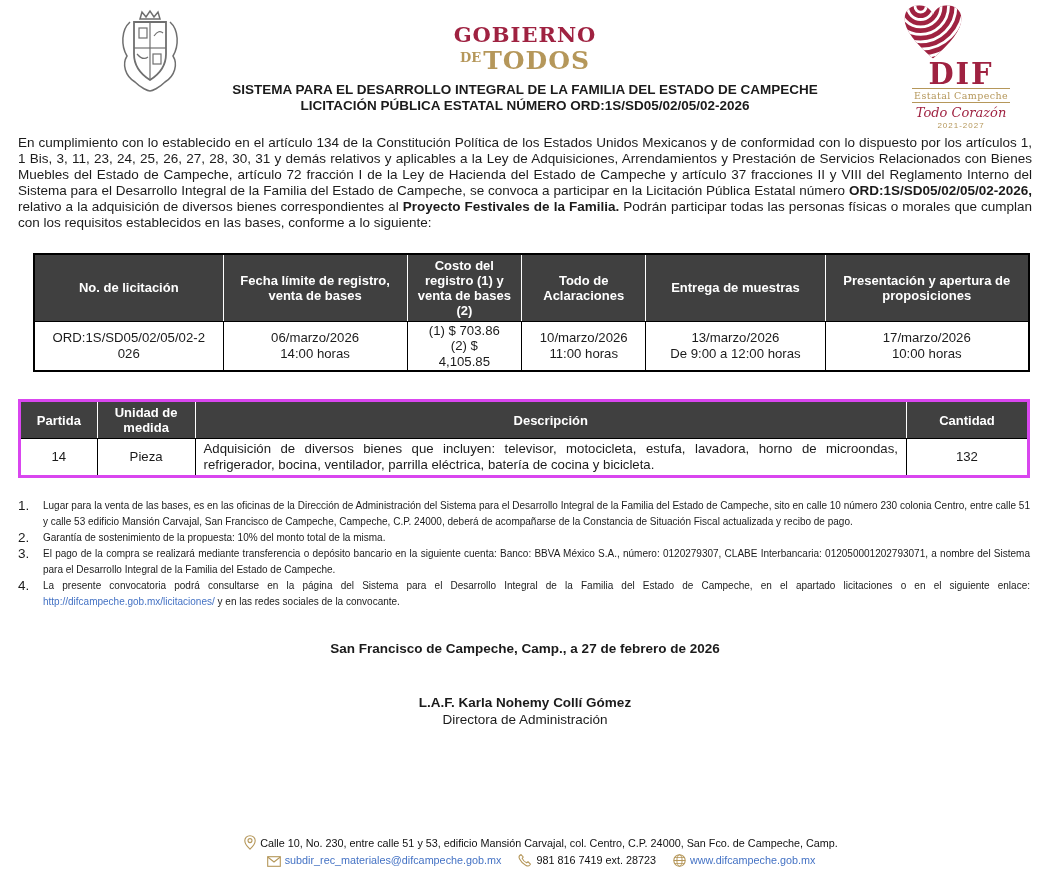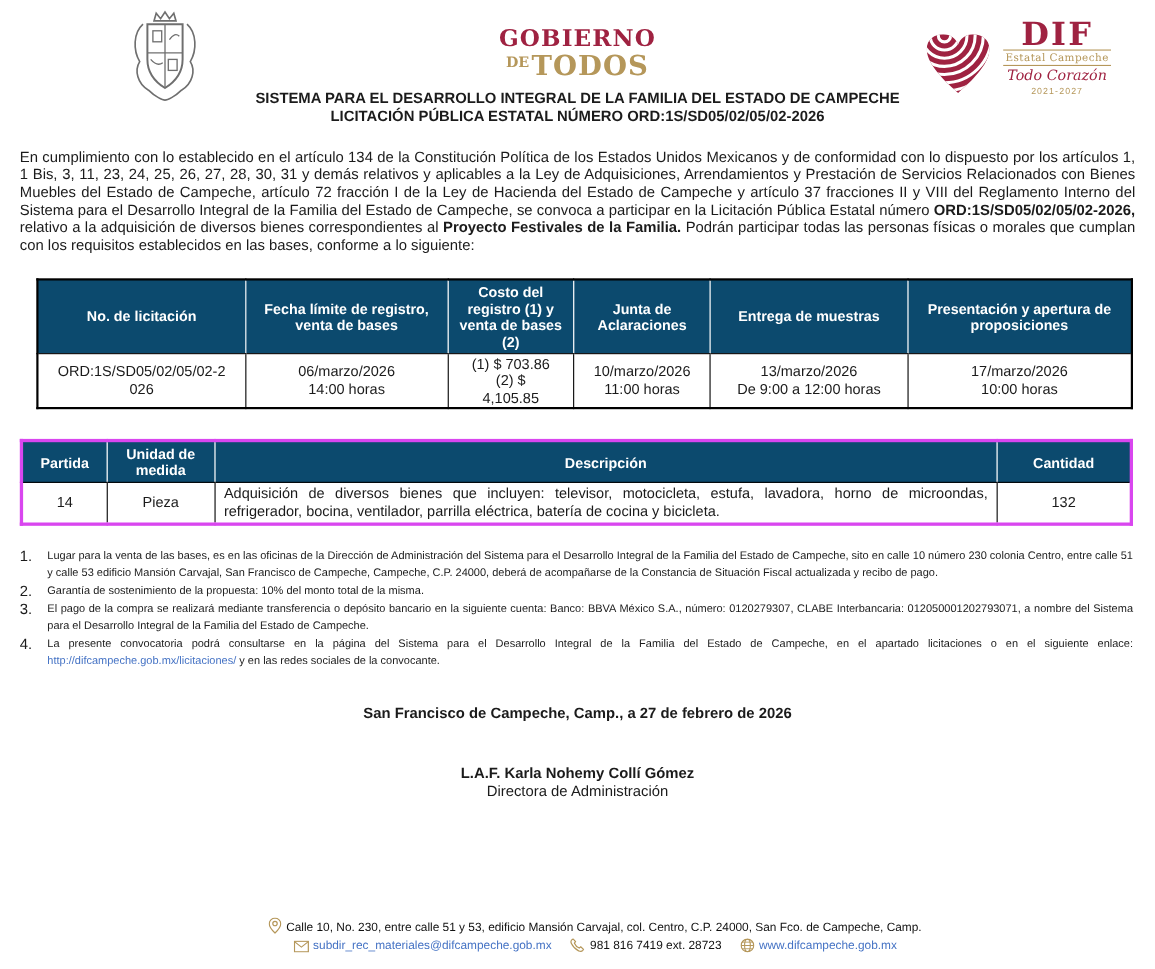--- a/index.html
+++ b/index.html
@@ -7,37 +7,37 @@
   body { width:1050px; height:881px; font-family:"Liberation Sans", sans-serif; color:#1b1b1b; position:relative; }
   .page { width:1050px; height:881px; position:relative; overflow:hidden; background:#fff; }
 
   
   .header { position:relative; height:125px; }
   .coat { position:absolute; left:118px; top:8px; }
   .gob-logo { position:absolute; left:0; right:0; top:24px; text-align:center; font-family:"DejaVu Serif", serif; font-weight:bold; }
   .gob-l1 { font-size:21px; line-height:22px; color:#9f2241; letter-spacing:1px; }
   .gob-l2 { font-size:25px; line-height:24px; color:#b5975a; letter-spacing:1px; }
   .gob-de { font-size:13px; vertical-align:7px; letter-spacing:0; margin-right:2px; }
-  .dif-logo { position:absolute; right:40px; top:18px; display:flex; align-items:flex-end; }
+  .dif-logo { position:absolute; right:40px; top:4px; display:flex; align-items:flex-start;flex-direction:column; }
   .dif-text { margin-left:10px; text-align:center; }
   .dif-name { font-family:"DejaVu Serif", serif; font-weight:bold; font-size:29px; line-height:27px; color:#9f2241; letter-spacing:2px; }
   .dif-sub { font-family:"DejaVu Serif", serif; color:#b5975a; font-size:9.5px; line-height:13px; border-top:1px solid #b5975a; border-bottom:1px solid #b5975a; padding:0 2px; letter-spacing:0.4px; }
   .dif-slogan { font-family:"DejaVu Serif", serif; font-style:italic; font-weight:normal; color:#9f2241; font-size:13px; line-height:16px; padding-top:2px; }
   .dif-period { color:#b5975a; font-size:8px; line-height:9px; letter-spacing:1px; }
   .title { position:absolute; top:82px; left:0; width:100%; text-align:center; font-weight:bold; font-size:13.5px; line-height:16px; }
 
   
   .intro { margin:10px 18px 0 18px; text-align:justify; font-size:13.5px; line-height:16.1px; }
   .intro b { font-weight:bold; }
 
   
   table { border-collapse:collapse; table-layout:fixed; }
   .t1 { margin:21px 0 0 33px; width:997px; border:2px solid #000; }
   .t2 { margin:27px 0 0 18px; width:1012px; border:3px solid #d946ef; }
-  th { background:#0c4a6e; color:#fff; font-weight:bold; font-size:13px; line-height:15px; padding:3px 5px; border:1px solid #fff; border-bottom:1px solid #000; text-align:center; vertical-align:middle; }
+  th { background:#404040; color:#fff; font-weight:bold; font-size:13px; line-height:15px; padding:3px 5px; border:1px solid #fff; border-bottom:1px solid #000; text-align:center; vertical-align:middle; }
   td { border:1px solid #000; font-size:13.2px; line-height:15.6px; padding:1px 16px; text-align:center; vertical-align:middle; }
   .t2 td.desc { text-align:justify; padding:2px 8px; }
 
   
   .notes { margin:20px 20px 0 18px; list-style:none; }
   .notes li { display:flex; }
   .note-num { width:25px; flex:none; font-size:13.5px; line-height:16.1px; }
   .note-body { flex:1; text-align:justify; font-size:10px; line-height:16.1px; }
   .link { color:#4472c4; text-decoration:none; }
 
@@ -120,21 +120,21 @@
         <col style="width:11.5%">
         <col style="width:12.5%">
         <col style="width:18%">
         <col style="width:20.5%">
     </colgroup>
     <tbody>
         <tr>
       <th>No. de licitación</th>
       <th>Fecha límite de registro, venta de bases</th>
       <th>Costo del registro (1) y venta de bases (2)</th>
-      <th>Junta de Aclaraciones</th>
+      <th>Todo de Aclaraciones</th>
       <th>Entrega de muestras</th>
       <th>Presentación y apertura de proposiciones</th>
     </tr>
     <tr>
       <td>
             <div>ORD:1S/SD05/02/05/02-2</div>
             <div>026</div>
           </td>
       <td>
             <div>06/marzo/2026</div>

